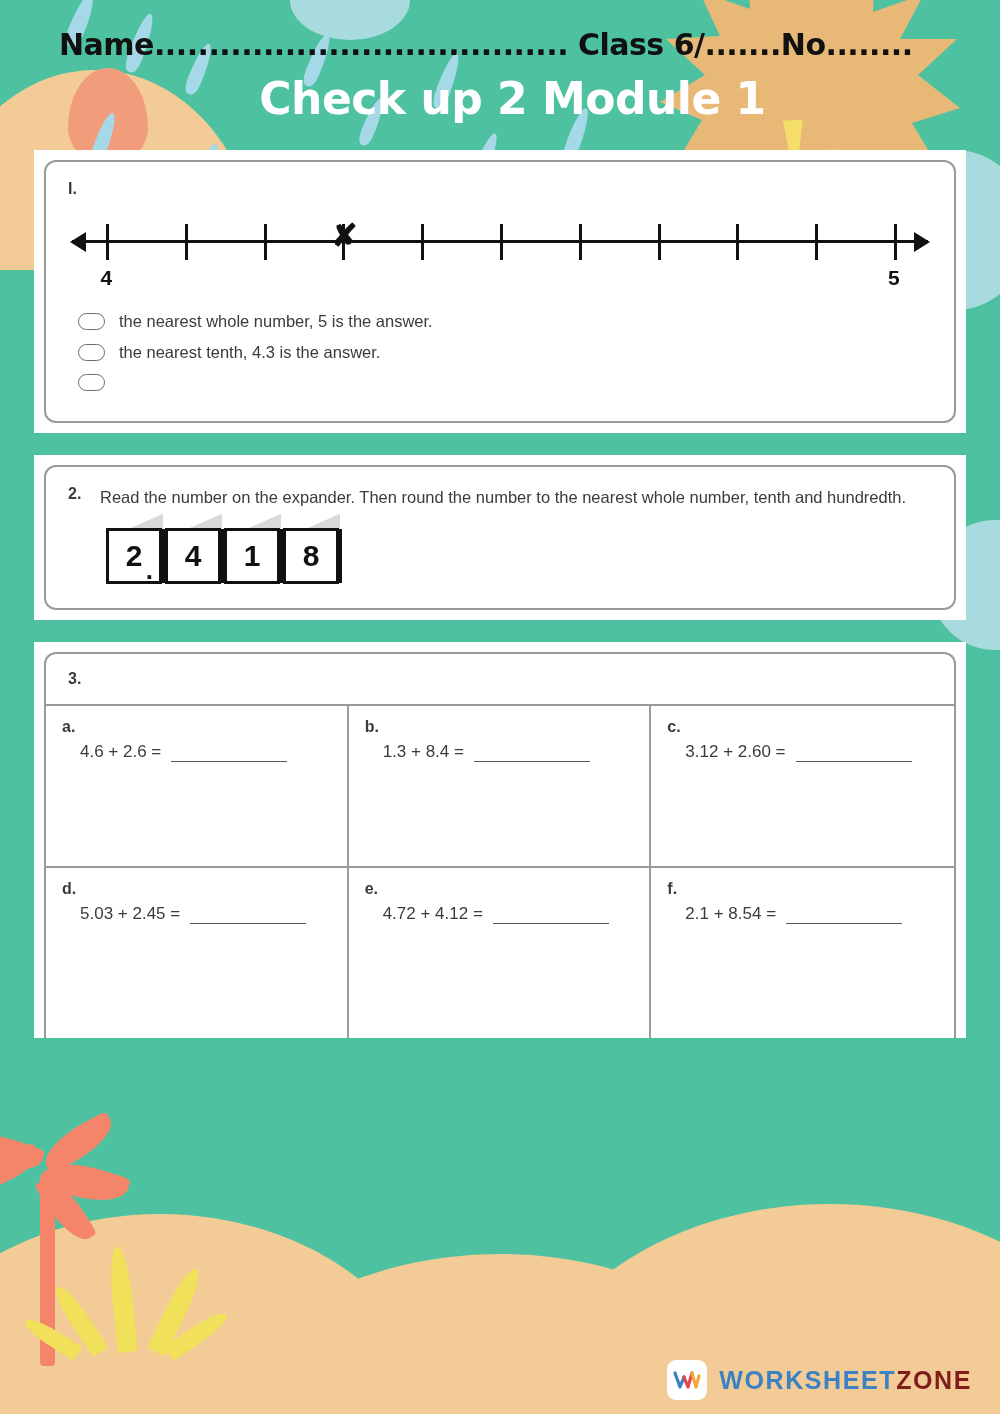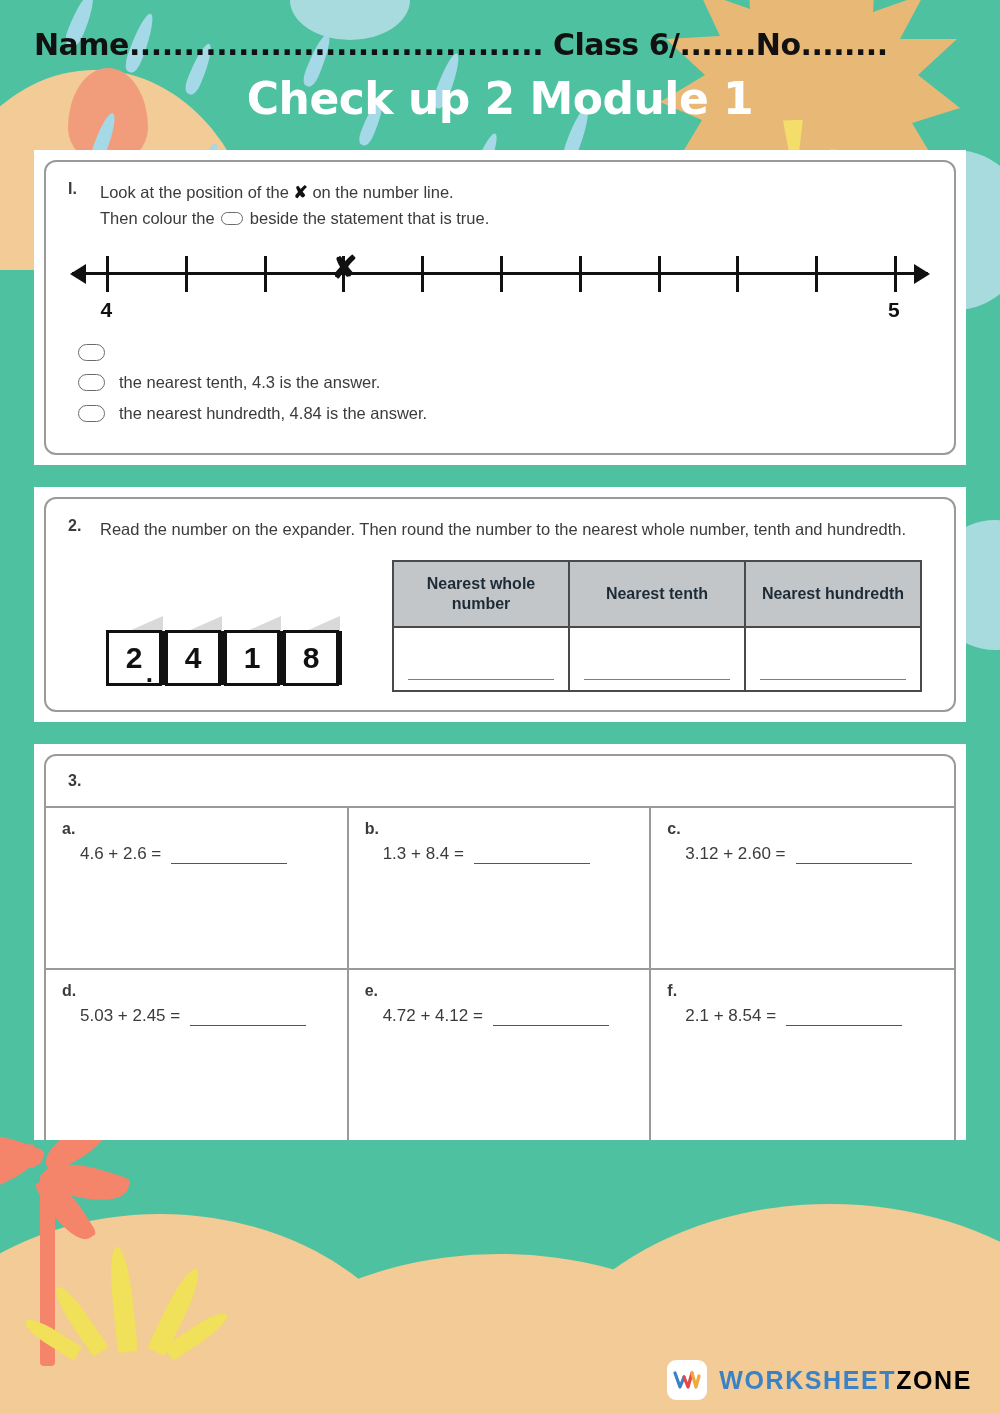--- a/index.html
+++ b/index.html
@@ -99,21 +99,21 @@
   .cloud-blob {
     position: absolute;
     background: #b9dfe8;
     border-radius: 50%;
     opacity: .85;
   }
 
   
   .content { position: relative; z-index: 5; }
 
-  .header { padding: 28px 34px 0; }
+  .header { padding: 28px 34px 0; margin-left: 25px; }
   .name-row {
     font-family: "DejaVu Sans", sans-serif;
     font-weight: 700;
     font-size: 30px;
     color: #111;
     letter-spacing: -.5px;
     white-space: nowrap;
     line-height: 1.1;
   }
   .title {
@@ -302,21 +302,21 @@
     display: flex;
     align-items: center;
     justify-content: center;
   }
   .brand-name {
     font-size: 25px;
     font-weight: 700;
     letter-spacing: 1.6px;
   }
   .brand-name .p1 { color: #3b82c4; }
-  .brand-name .p2 { color: #000000; text-align: right; }
+  .brand-name .p2 { color: #7f1d1d; text-align: right; }
 </style>
 </head>
 <body>
 
 <div class="bg">
   <div class="cloud-blob" style="top:-40px;left:290px;width:120px;height:80px;"></div>
   <div class="cloud-blob" style="top:150px;right:-30px;width:150px;height:160px;"></div>
   <div class="cloud-blob" style="top:520px;right:-60px;width:130px;height:130px;"></div>
 
   <div class="sun-burst"></div>
@@ -365,29 +365,20 @@
   <div class="header">
     <div class="name-row">Name...................................... Class 6/.......No........</div>
     <div class="title">Check up 2 Module 1</div>
   </div>
 
   <div class="sheet s1">
     <div class="panel">
 
       <div class="q-row">
         <div class="q-num">I.</div>
-        <div class="q-text">
-          <span>Look at the position of the</span>
-          <span class="xmark-inline">✘</span>
-          <span>on the number line.</span>
-          <br>
-          <span>Then colour the</span>
-          <span class="oval-inline"></span>
-          <span>beside the statement that is true.</span>
-        </div>
       </div>
 
       <div class="numline-wrap">
         <div class="numline"></div>
         <div class="arrow-l"></div>
         <div class="arrow-r"></div>
         <div id="nl-ticks">
             <div class="tick" style="left: 4%;"></div>
             <div class="tick" style="left: 13.2%;"></div>
             <div class="tick" style="left: 22.4%;"></div>
@@ -402,28 +393,28 @@
           </div>
         <div class="nl-label" id="nl-start" style="left: 4%;">4</div>
         <div class="nl-label" id="nl-end" style="left: 96%;">5</div>
         <div class="nl-x" id="nl-x" style="left: 31.6%;">✘</div>
       </div>
 
 
       <div id="q1-choices">
           <div class="choice">
             <div class="choice-oval"></div>
+            <div class="choice-text">the nearest whole number, 5 is the answer.</div>
           </div>
           <div class="choice">
             <div class="choice-oval"></div>
             <div class="choice-text">the nearest tenth, 4.3 is the answer.</div>
           </div>
           <div class="choice">
             <div class="choice-oval"></div>
-            <div class="choice-text">the nearest hundredth, 4.84 is the answer.</div>
           </div>
         </div>
 
     </div>
   </div>
 
   <div class="sheet s2">
     <div class="panel">
 
       <div class="q-row">
@@ -444,42 +435,20 @@
             <div class="card-unit">
               <div class="card-flap"></div>
               <div class="num-card">1</div>
             </div>
             <div class="card-unit">
               <div class="card-flap"></div>
               <div class="num-card">8</div>
             </div>
           </div>
 
-        <table class="round-table">
-          <thead>
-            <tr id="rt-head">
-                <th>Nearest whole number</th>
-                <th>Nearest tenth</th>
-                <th>Nearest hundredth</th>
-              </tr>
-          </thead>
-          <tbody>
-            <tr id="rt-body">
-                <td>
-                  <div class="ans-line"></div>
-                </td>
-                <td>
-                  <div class="ans-line"></div>
-                </td>
-                <td>
-                  <div class="ans-line"></div>
-                </td>
-              </tr>
-          </tbody>
-        </table>
       </div>
 
     </div>
   </div>
 
   <div class="sheet s3">
     <div class="panel q3">
 
       <div class="q3-header">
         <div class="q-row">

